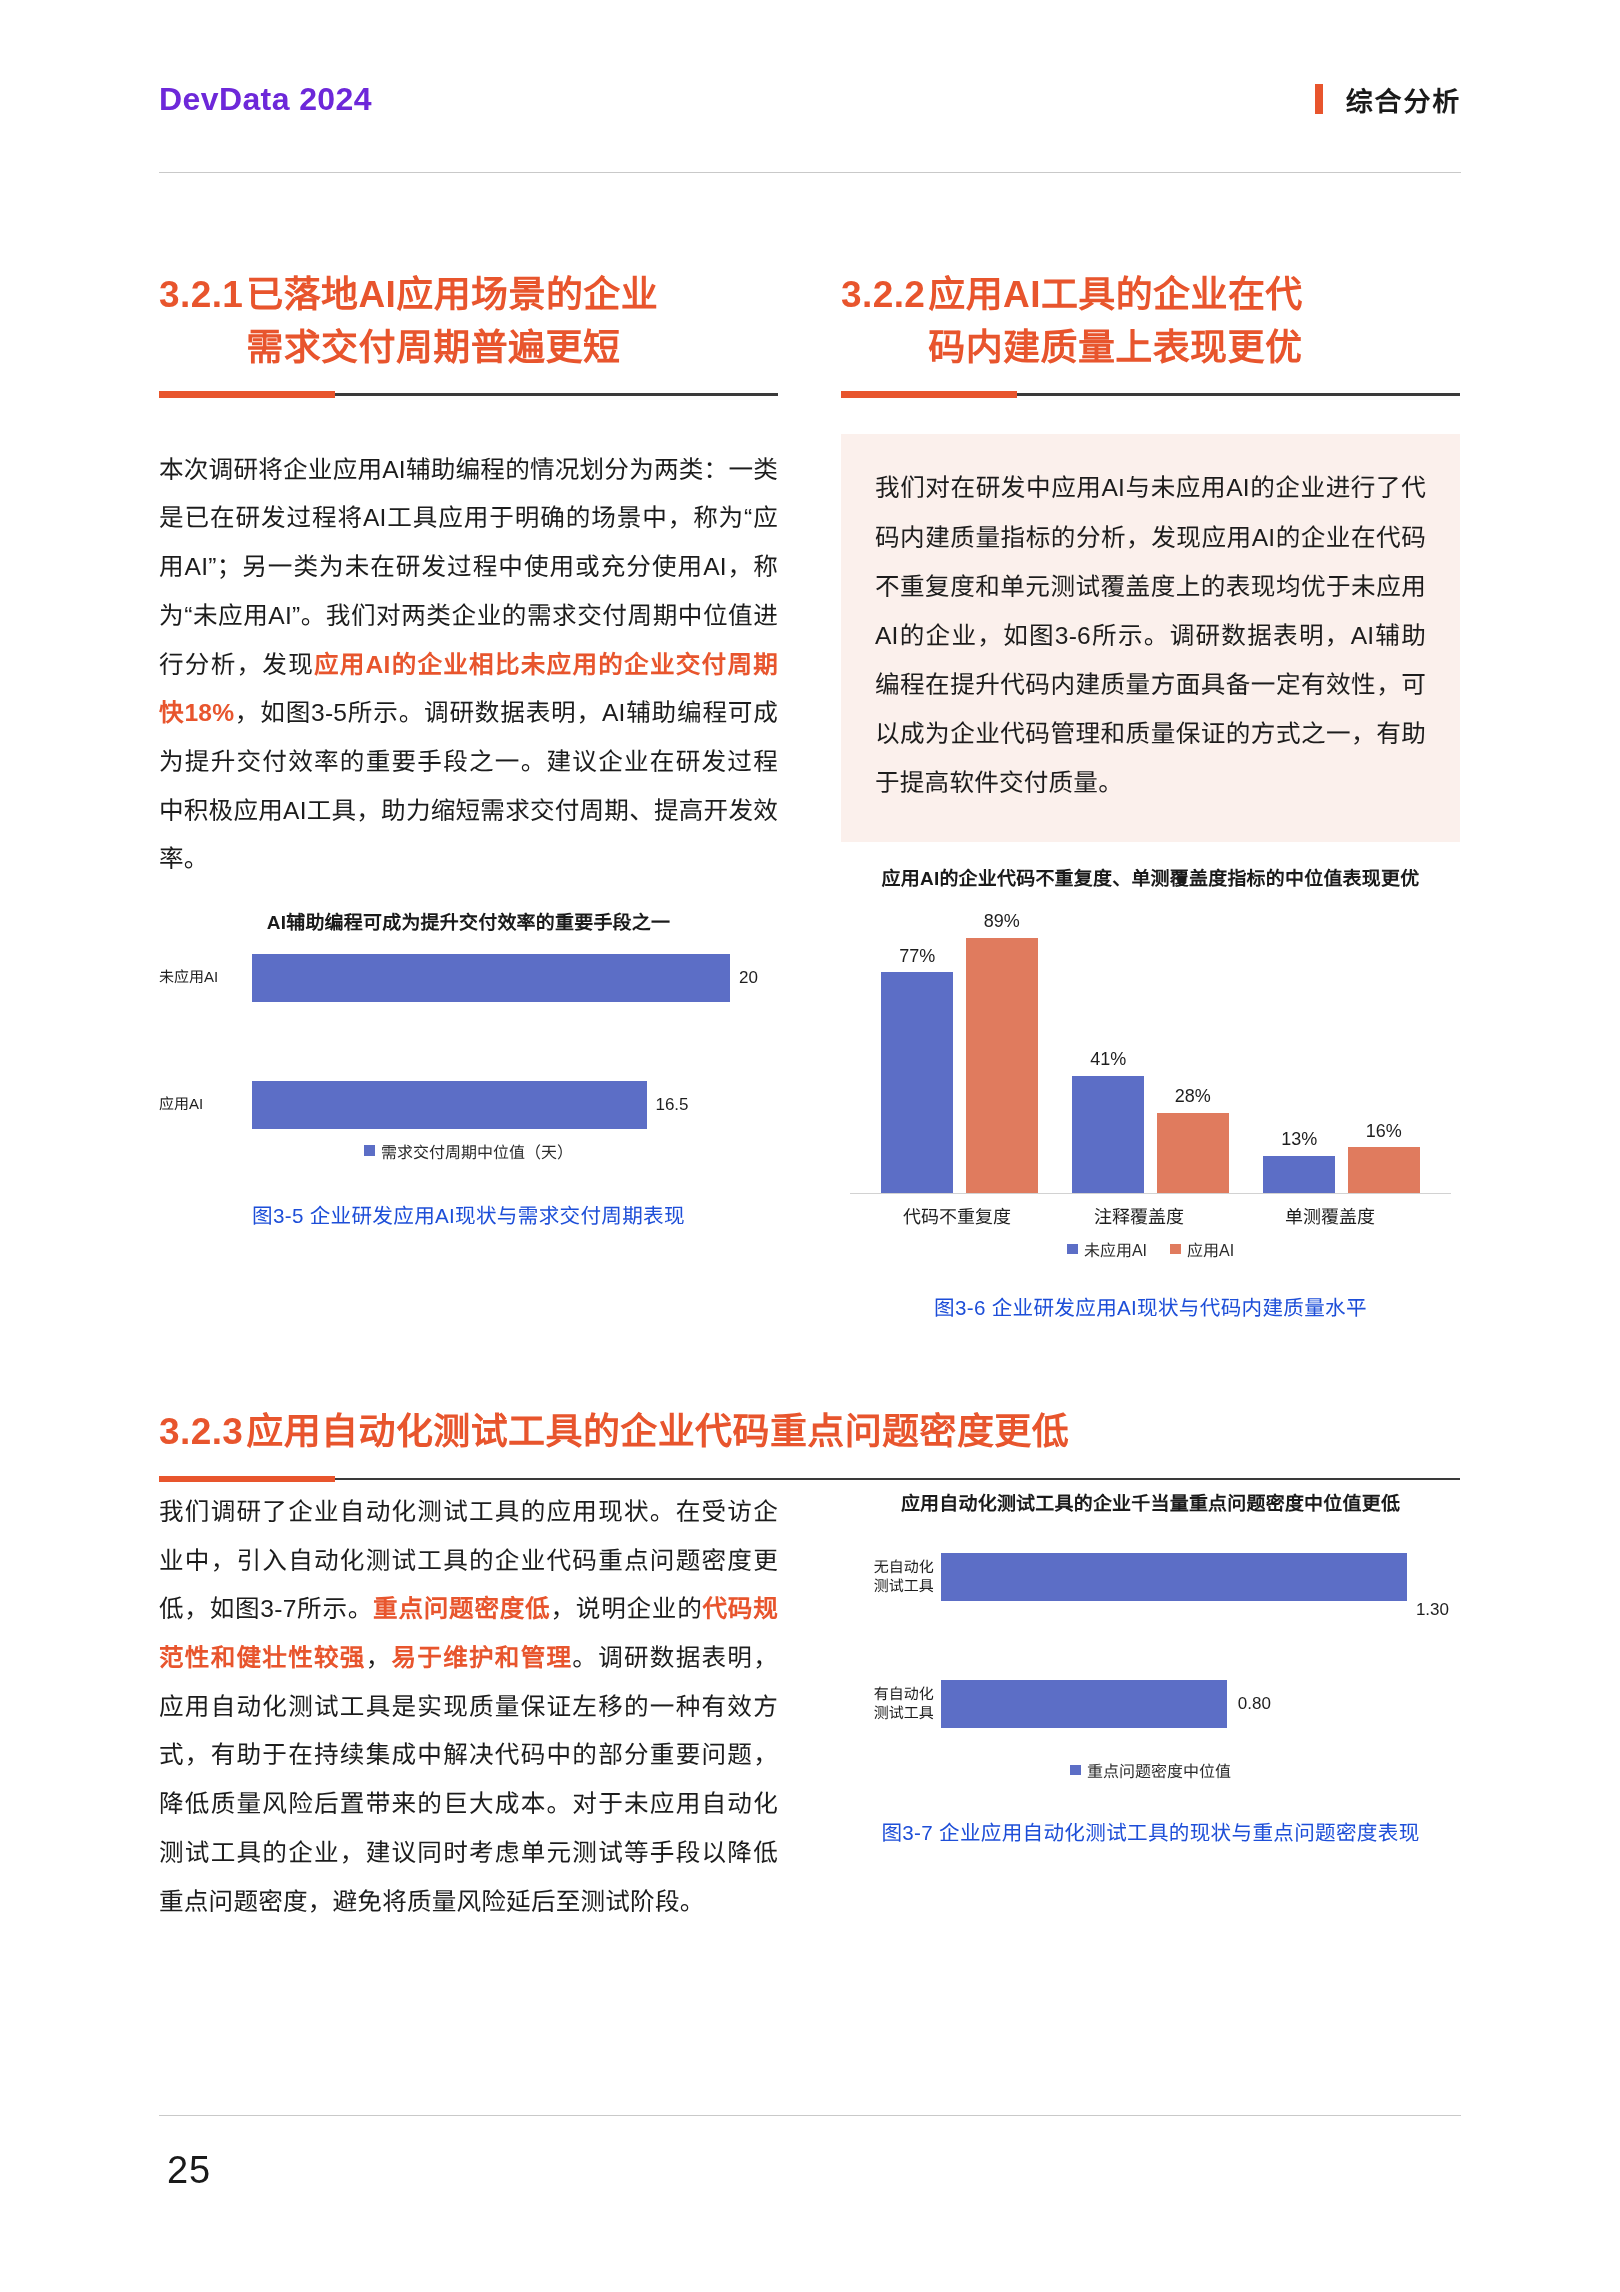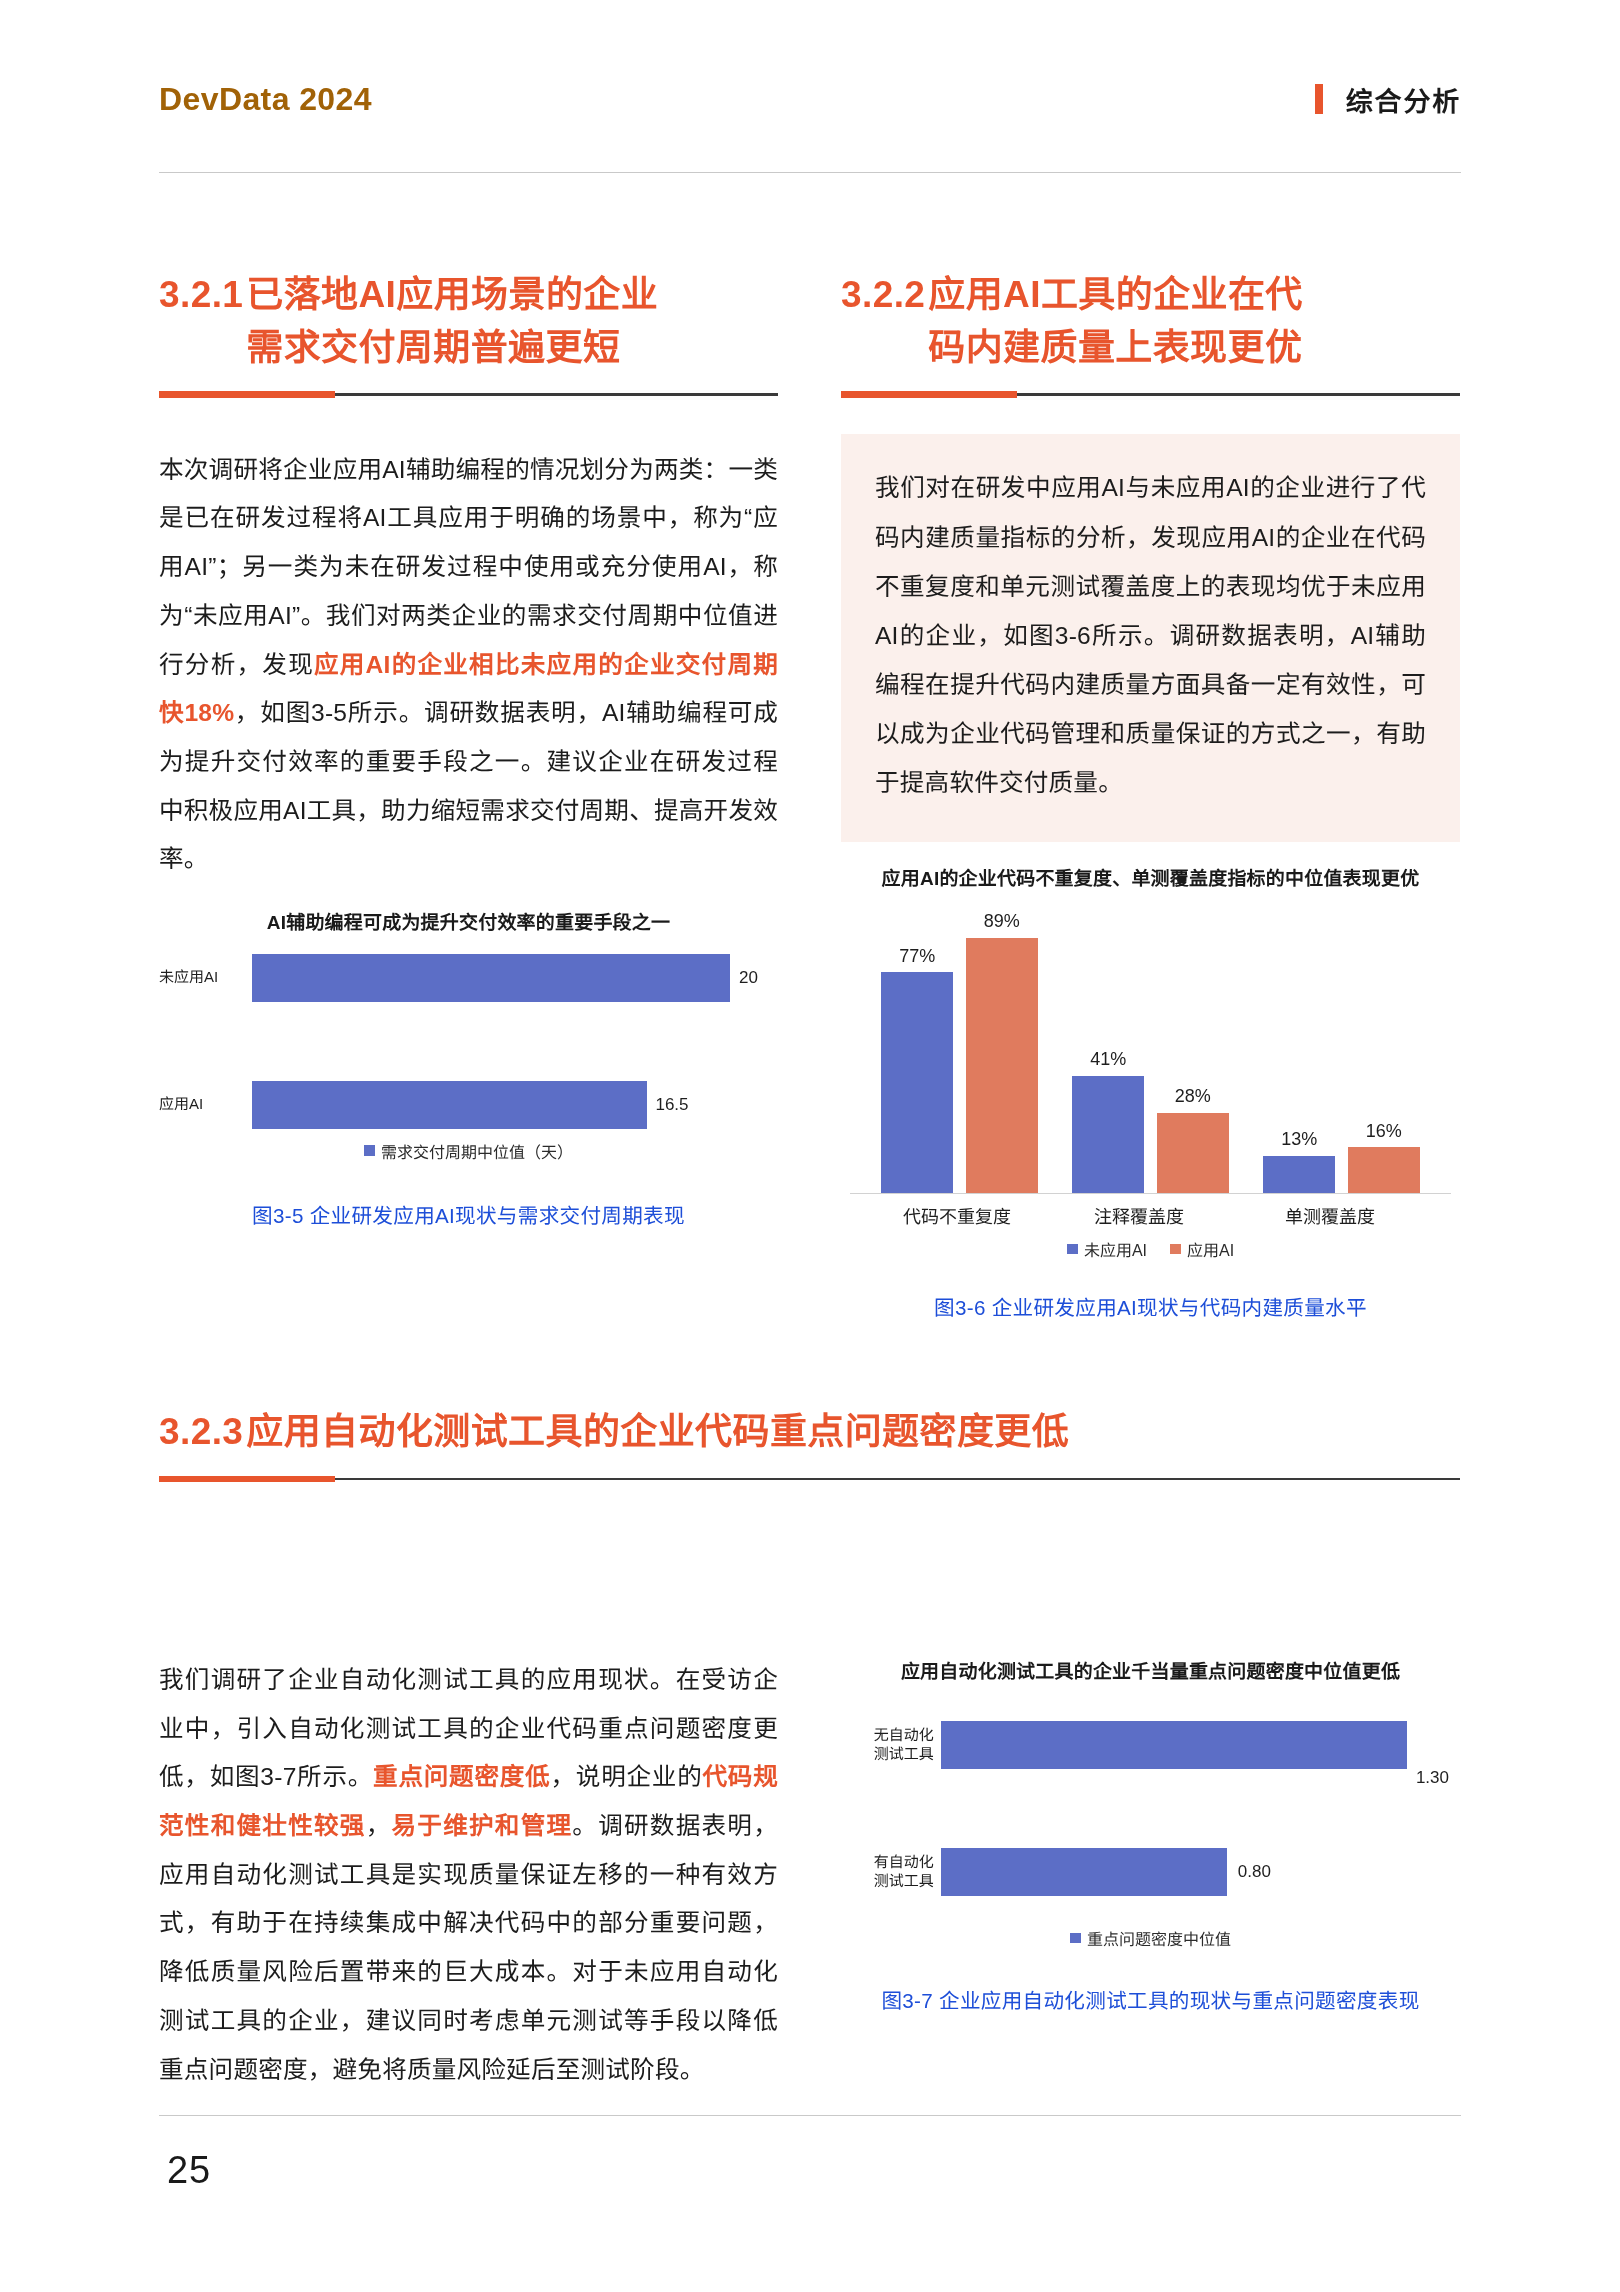--- a/index.html
+++ b/index.html
@@ -29,21 +29,21 @@
     top: 72px;
     height: 54px;
     display: flex;
     align-items: center;
     justify-content: space-between;
   }
   .header-title {
     font-size: 32px;
     font-weight: bold;
     letter-spacing: 0.4px;
-    color: #a16207;
+    color: #6d28d9;
   }
   .header-right {
     display: flex;
     align-items: center;
     gap: 23px;
     padding-left: 14px;
   }
   .header-bar {
     width: 8px;
     height: 30px;
@@ -390,21 +390,21 @@
   </div>
 
   <div style="position:absolute; left:159px; top:1406px; width:1301px;">
     <div class="h3">
       <span class="num">3.2.3</span>
       <span class="txt">应用自动化测试工具的企业代码重点问题密度更低</span>
     </div>
     <div class="h3-underline"></div>
   </div>
 
-  <div class="cols" style="top:1656px;">
+  <div class="cols" style="top:1488px;">
 
     <div class="col">
       <div class="body">
         <span>我们调研了企业自动化测试工具的应用现状。在受访企业中，引入自动化测试工具的企业代码重点问题密度更低，如图3-7所示。</span><span class="hl">重点问题密度低</span><span>，说明企业的</span><span class="hl">代码规范性和健壮性较强</span><span>，</span><span class="hl">易于维护和管理</span><span>。调研数据表明，应用自动化测试工具是实现质量保证左移的一种有效方式，有助于在持续集成中解决代码中的部分重要问题，降低质量风险后置带来的巨大成本。对于未应用自动化测试工具的企业，建议同时考虑单元测试等手段以降低重点问题密度，避免将质量风险延后至测试阶段。</span>
       </div>
     </div>
 
     <div class="col">
       <div class="hbar-chart" style="margin-top:0;">
         <div class="chart-title">应用自动化测试工具的企业千当量重点问题密度中位值更低</div>

